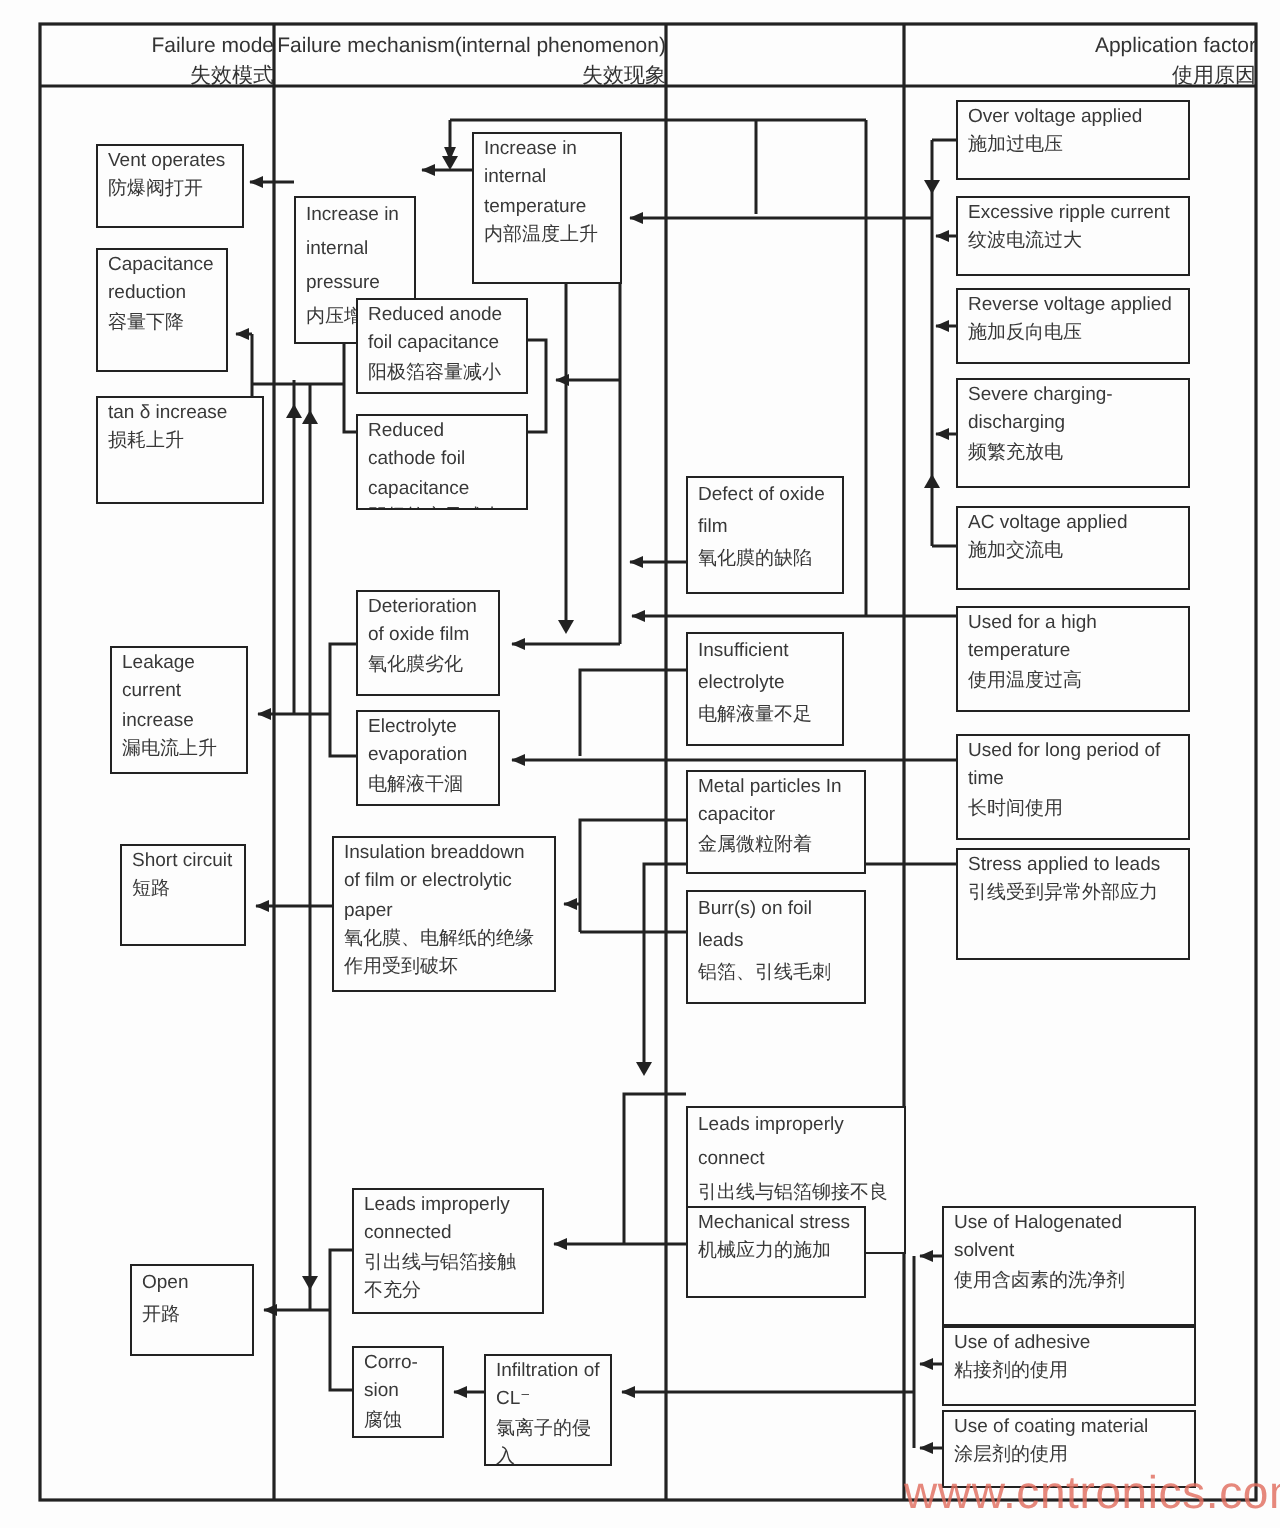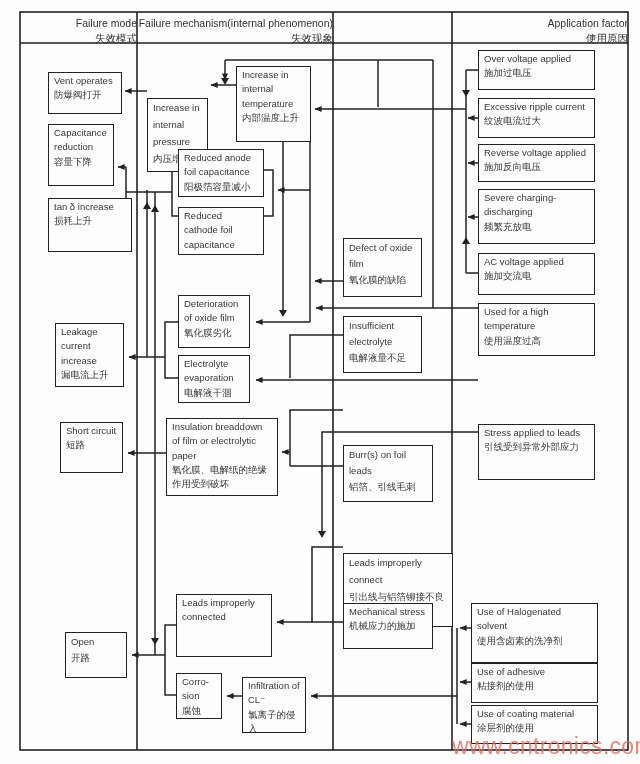--- a/index.html
+++ b/index.html
@@ -150,38 +150,43 @@
   <div class="bx" style="left:178px;top:355px;width:72px;height:48px">
     <div>Electrolyte evaporation</div>
       <div>电解液干涸</div>
   </div>
   <div class="bx" style="left:166px;top:418px;width:112px;height:78px">
     <div>Insulation breaddown of film or electrolytic paper</div>
       <div>氧化膜、电解纸的绝缘作用受到破坏</div>
   </div>
   <div class="bx" style="left:176px;top:594px;width:96px;height:63px">
     <div>Leads improperly connected</div>
+      <div>引出线与铝箔接触不充分</div>
   </div>
   <div class="bx" style="left:176px;top:673px;width:46px;height:46px">
     <div>Corro-sion</div>
       <div>腐蚀</div>
   </div>
   <div class="bx" style="left:242px;top:677px;width:64px;height:56px">
     <div>Infiltration of CL⁻</div>
       <div>氯离子的侵入</div>
   </div>
 
   <div class="bx lh17" style="left:343px;top:238px;width:79px;height:59px">
     <div>Defect of oxide film</div>
       <div>氧化膜的缺陷</div>
   </div>
   <div class="bx lh17" style="left:343px;top:316px;width:79px;height:57px">
     <div>Insufficient electrolyte</div>
       <div>电解液量不足</div>
   </div>
+  <div class="bx" style="left:343px;top:385px;width:90px;height:52px">
+    <div>Metal particles In capacitor</div>
+      <div>金属微粒附着</div>
+  </div>
   <div class="bx lh17" style="left:343px;top:445px;width:90px;height:57px">
     <div>Burr(s) on foil leads</div>
       <div>铝箔、引线毛刺</div>
   </div>
   <div class="bx lh2" style="left:343px;top:521px;width:110px;height:74px">
     <div>Leads improperly connect</div>
       <div>引出线与铝箔铆接不良</div>
   </div>
   <div class="bx" style="left:343px;top:603px;width:90px;height:46px">
     <div>Mechanical stress</div>
@@ -205,20 +210,24 @@
       <div>频繁充放电</div>
   </div>
   <div class="bx" style="left:478px;top:253px;width:117px;height:42px">
     <div>AC voltage applied</div>
       <div>施加交流电</div>
   </div>
   <div class="bx" style="left:478px;top:303px;width:117px;height:53px">
     <div>Used for a high temperature</div>
       <div>使用温度过高</div>
   </div>
+  <div class="bx" style="left:478px;top:367px;width:117px;height:53px">
+    <div>Used for long period of time</div>
+      <div>长时间使用</div>
+  </div>
   <div class="bx" style="left:478px;top:424px;width:117px;height:56px">
     <div>Stress applied to leads</div>
       <div>引线受到异常外部应力</div>
   </div>
   <div class="bx" style="left:471px;top:603px;width:127px;height:60px">
     <div>Use of Halogenated solvent</div>
       <div>使用含卤素的洗净剂</div>
   </div>
   <div class="bx" style="left:471px;top:663px;width:127px;height:40px">
     <div>Use of adhesive</div>

